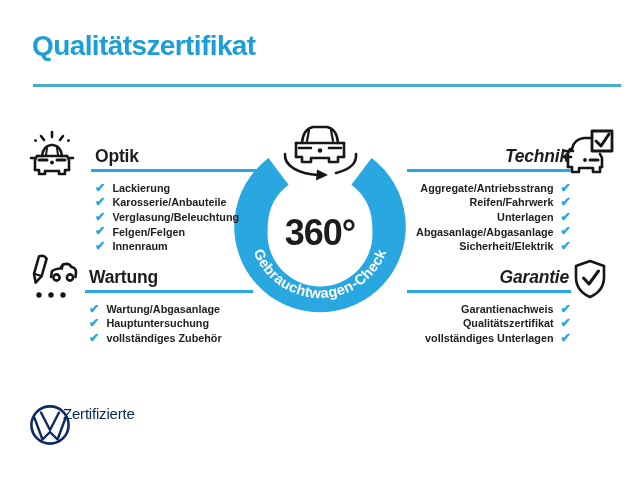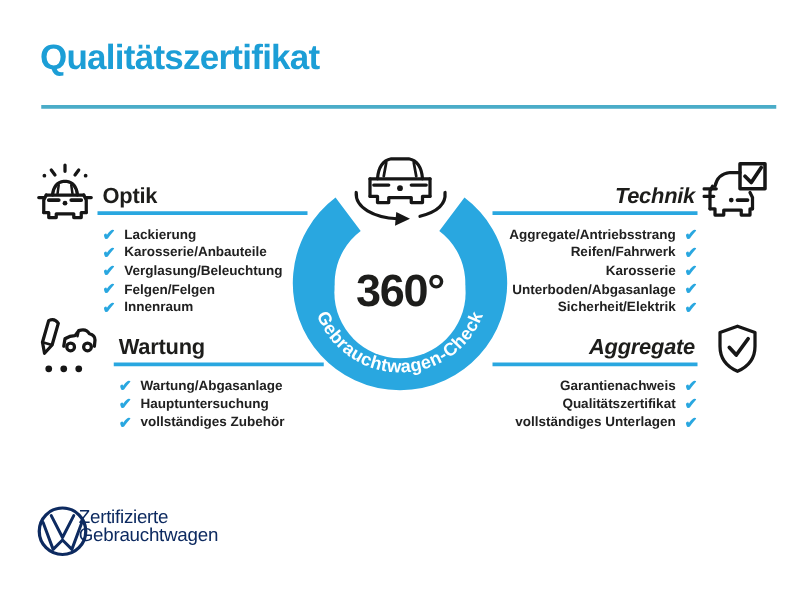--- a/index.html
+++ b/index.html
@@ -8,35 +8,35 @@
     font-family:"Liberation Sans", sans-serif;
     --accent:#29a7e0; --title-blue:#1c9ed6; --title-rule:#4aacc8; --ink:#1d1d1b; --navy:#0d2a60;
   }
   .abs{position:absolute;}
   h1.page-title{
     left:32px;top:30px;margin:0;position:absolute;
     font-size:28px;font-weight:bold;letter-spacing:-0.6px;color:var(--title-blue);
   }
   .title-rule{left:33px;top:84px;width:588px;height:3px;background:var(--title-rule);}
   
-  .sec{position:absolute;width:168px;}
+  .sec{position:absolute;width:168px;margin-left:13px;}
   .sec h2{margin:0;font-size:17.5px;font-weight:bold;color:var(--ink);letter-spacing:-0.2px;line-height:20px;}
   .sec.left h2{margin-left:4px;}
   .sec.right{text-align:right;width:164px;}
   .sec.right h2{margin-right:2px;font-style:italic;}
   .sec .rule{height:2.6px;background:var(--accent);margin-top:3px;}
   .sec ul{list-style:none;margin:9px 0 0;padding:0;}
   .sec li{display:flex;align-items:center;gap:7px;height:14.6px;
     font-size:10.8px;font-weight:700;color:#212121;white-space:nowrap;}
   .sec.left li{margin-left:4px;}
   .sec.right li{flex-direction:row-reverse;}
   .chk{color:var(--accent);font-size:12.5px;line-height:1;}
   #sec-optik{left:78px;top:146px;}
   #sec-technik{left:394px;top:146px;}
-  #sec-wartung{left:91px;top:267px;}
+  #sec-wartung{left:72px;top:267px;}
   #sec-garantie{left:394px;top:267px;}
   
   .brand-text{left:63px;top:406px;position:absolute;color:var(--navy);
     font-size:15px;font-weight:normal;line-height:15px;letter-spacing:-0.2px;}
   svg{display:block;}
   .lineart{stroke:#161616;fill:none;stroke-width:2.6;stroke-linecap:round;stroke-linejoin:round;}
 </style>
 </head>
 <body style="--accent: #29a7e0; --title-blue: #1c9ed6; --title-rule: #4aacc8; --ink: #1d1d1b; --navy: #0d2a60;">
 
@@ -132,25 +132,25 @@
       <li>
         <span class="chk">✔</span>
         <span>Aggregate/Antriebsstrang</span>
       </li>
       <li>
         <span class="chk">✔</span>
         <span>Reifen/Fahrwerk</span>
       </li>
       <li>
         <span class="chk">✔</span>
-        <span>Karosserie</span>
-      </li>
-      <li>
-        <span class="chk">✔</span>
-        <span>Unterboden/Abgasanlage</span>
+        <span>Unterlagen</span>
+      </li>
+      <li>
+        <span class="chk">✔</span>
+        <span>Abgasanlage/Abgasanlage</span>
       </li>
       <li>
         <span class="chk">✔</span>
         <span>Sicherheit/Elektrik</span>
       </li>
     </ul>
 </div>
 
 <svg class="abs" style="left:26px;top:253px" width="52" height="48" viewBox="0 0 52 48">
   <g class="lineart">
@@ -186,21 +186,21 @@
     </ul>
 </div>
 
 <svg class="abs" style="left:573px;top:259px" width="34" height="40" viewBox="0 0 34 40">
   <g class="lineart" stroke-width="2.7">
     <path d="M17,2 L31,7 L31,18 Q31,32 17,38 Q3,32 3,18 L3,7 Z"></path>
     <path d="M10.5,19 L16,25 L25.5,12" stroke-width="3"></path>
   </g>
 </svg>
 <div class="sec right" id="sec-garantie">
-  <h2>Aggregate</h2>
+  <h2>Garantie</h2>
   <div class="rule"></div>
   <ul>
       <li>
         <span class="chk">✔</span>
         <span>Garantienachweis</span>
       </li>
       <li>
         <span class="chk">✔</span>
         <span>Qualitätszertifikat</span>
       </li>
@@ -213,14 +213,13 @@
 
 <svg class="abs" style="left:29px;top:404px" width="42" height="42" viewBox="0 0 42 42">
   <g fill="none" stroke="#0d2a60" stroke-width="2.6" stroke-linecap="round" stroke-linejoin="round">
     <circle cx="21" cy="21" r="18.6"></circle>
     <path d="M12,8.5 L21,26 L30,8.5" stroke-width="2.4"></path>
     <path d="M5.5,14 L13.5,35.5 L21,28 L28.5,35.5 L36.5,14" stroke-width="2.4"></path>
   </g>
 </svg>
 <div class="brand-text">
   <div>Zertifizierte</div>
-  <div>Gebrauchtwagen</div>
 </div>
 
 </body></html>

